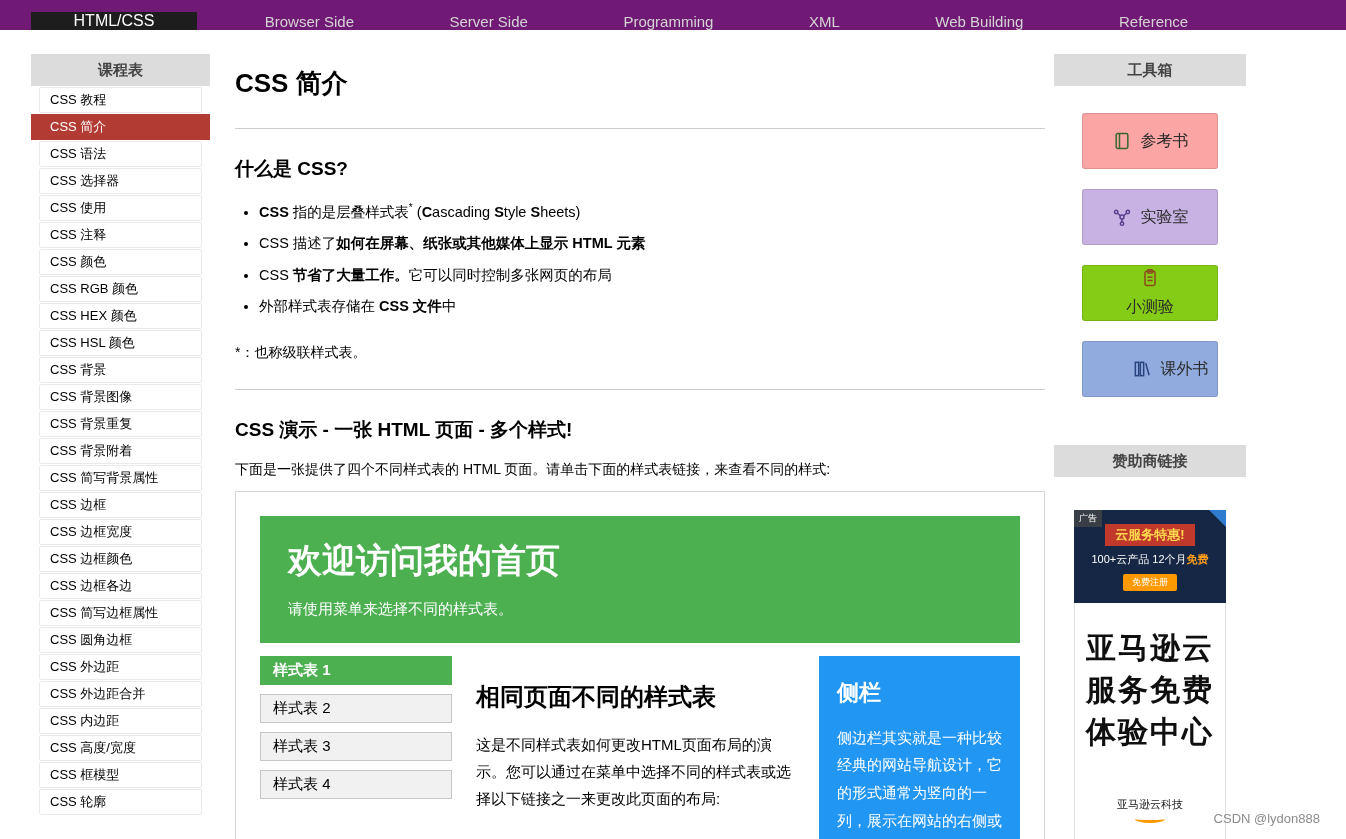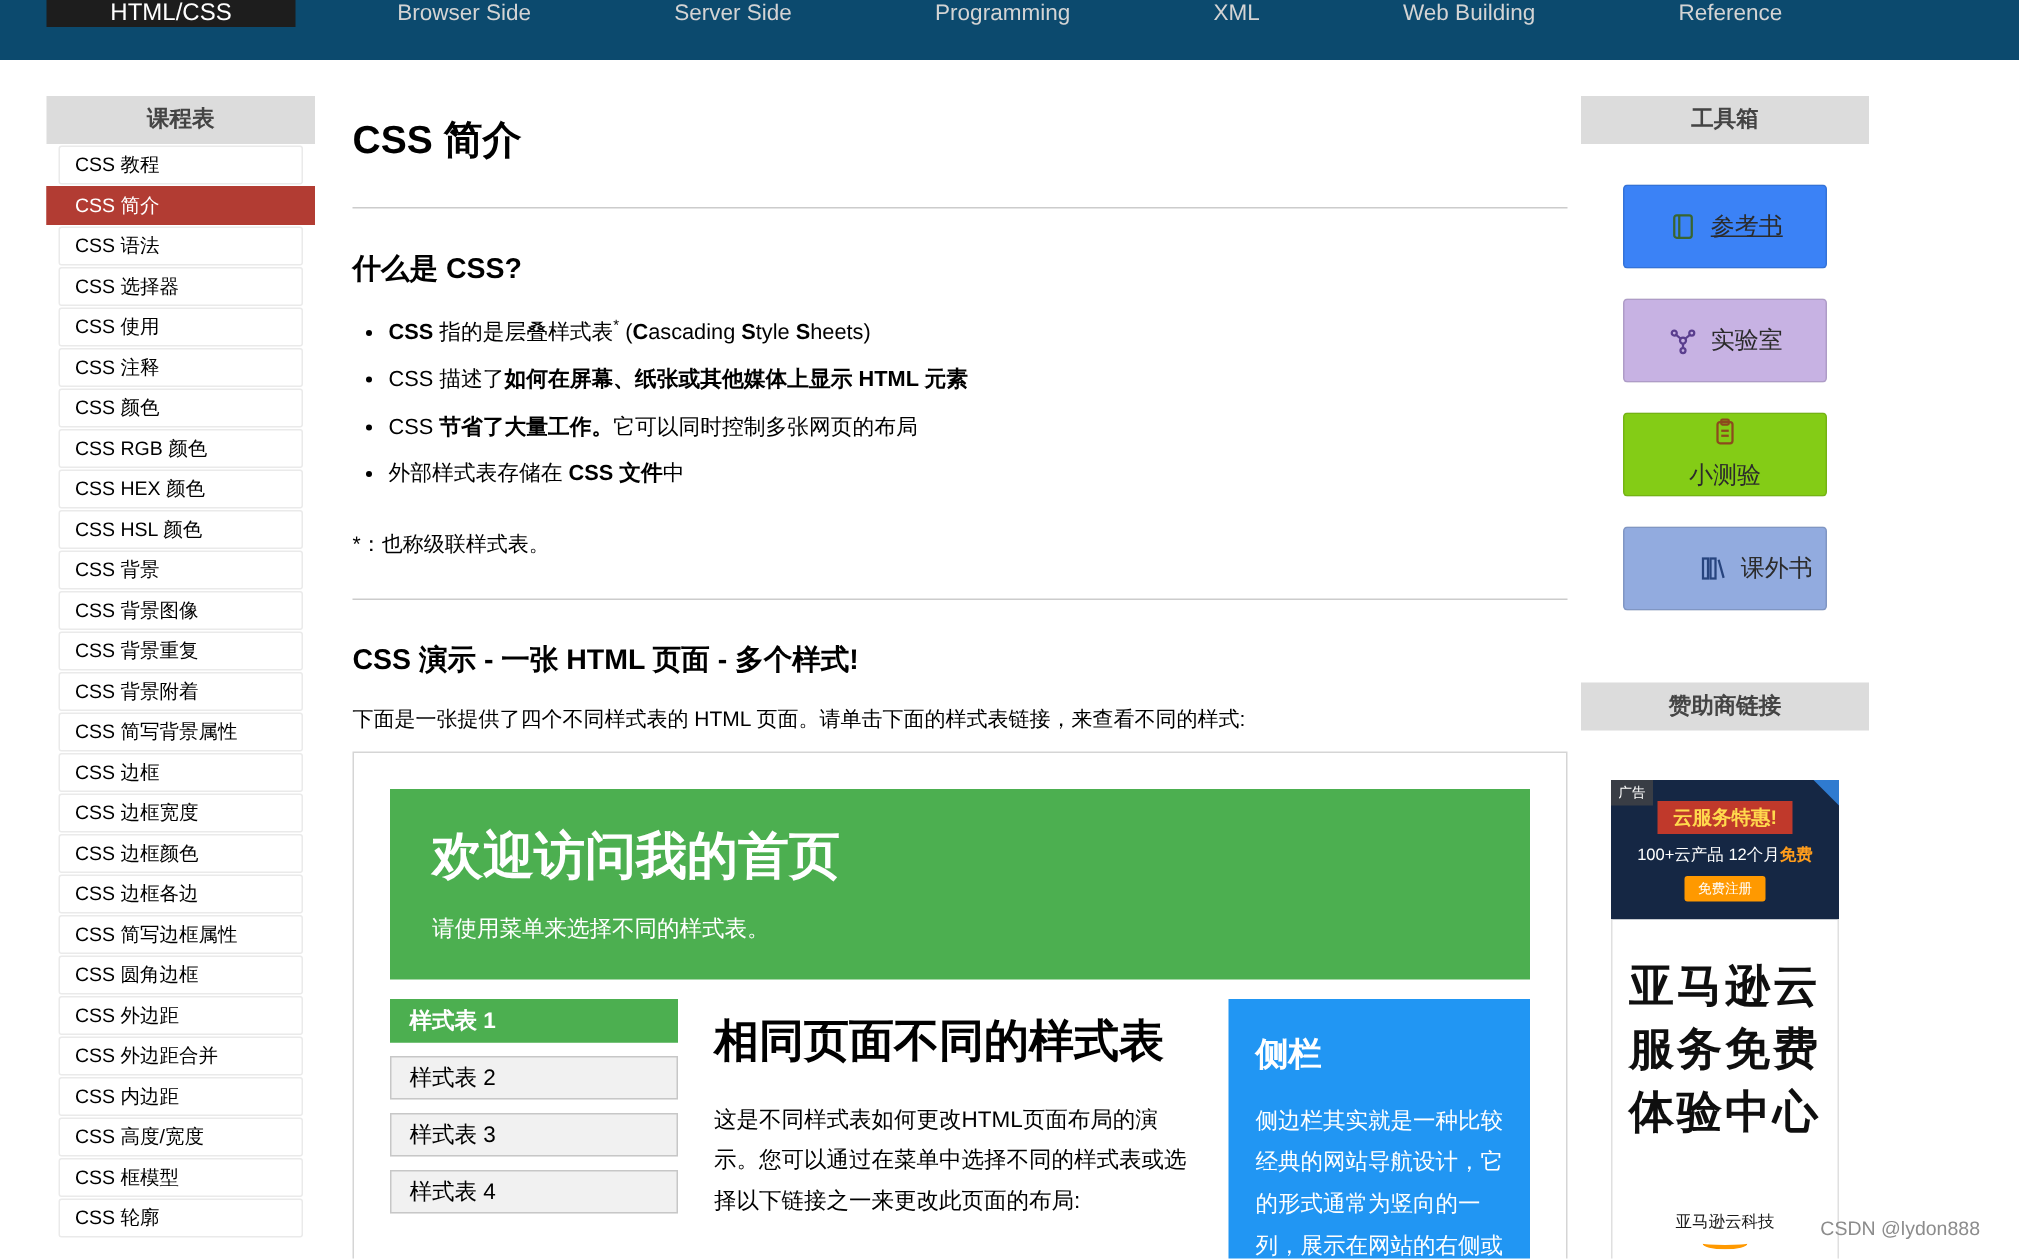--- a/index.html
+++ b/index.html
@@ -1,21 +1,21 @@
 <!DOCTYPE html>
 <html><head>
 <meta charset="utf-8">
 <style>
   * { box-sizing: border-box; }
   body { margin:0; background:#fff; }
   .page { position:relative; width:1346px; height:839px; overflow:hidden; background:#fff;
           font-family:"Liberation Sans","DejaVu Sans",sans-serif; color:#000; }
 
   
-  .topnav { height:40px; background:#0c4a6e; display:flex; align-items:flex-start; }
+  .topnav { height:30px; background:#701a75; display:flex; align-items:flex-end; }
   .nav-tab { margin-left:31px; width:166px; background:#1d1d1d; color:#fff; font-size:16px;
              display:flex; align-items:center; justify-content:center; cursor:pointer; }
   .nav-items { flex:1; display:flex; align-items:center; justify-content:space-around; padding:0 110px 0 20px; }
   .nav-link { color:#d4d4d4; font-size:15px; text-decoration:none; cursor:pointer; white-space:nowrap; }
 
   
   .cols { display:flex; align-items:flex-start; padding:24px 0 0 31px; }
   .col-header { height:32px; line-height:32px; background:#dcdcdc; text-align:center;
                 font-size:15px; font-weight:bold; color:#444; }
 
@@ -45,33 +45,33 @@
   .demo-box { border:1px solid #d5d5d5; padding:24px; }
   .demo-banner { background:#4CAF50; color:#fff; padding:22px 28px 24px; }
   .demo-banner-title { font-size:34px; font-weight:bold; margin-bottom:16px; }
   .demo-banner-sub { font-size:15px; }
   .demo-cols { display:flex; gap:24px; margin-top:13px; }
   .demo-menu { width:192px; flex:none; }
   .demo-menu-btn { display:block; font-size:15px; color:#000; text-decoration:none; cursor:pointer;
                    background:#f1f1f1; border:1px solid #c7c7c7; padding:4px 12px; margin-bottom:9px; }
   .demo-menu-btn.active { background:#4CAF50; border-color:#4CAF50; color:#fff; font-weight:bold; }
   .demo-article { flex:1; }
-  .demo-article h3 { font-size:30px; font-weight:bold; margin:8px 0 18px; }
+  .demo-article h3 { font-size:24px; font-weight:bold; margin:25px 0 18px; }
   .demo-article p { font-size:15px; line-height:1.8; margin:0 0 12px; }
   .demo-aside { width:201px; flex:none; background:#2196F3; color:#fff; padding:12px 18px 20px; }
   .demo-aside h3 { font-size:22px; font-weight:bold; margin:10px 0 16px; }
   .demo-aside p { font-size:15px; line-height:1.85; margin:0; }
 
   
   .rightcol { width:192px; flex:none; margin-left:9px; }
   .tool-buttons { padding:27px 0 8px; }
   .tool-btn { display:flex; width:136px; height:56px; margin:0 auto 20px; align-items:center;
               justify-content:center; gap:9px; font-size:16px; color:#2b2b2b; text-decoration:none;
               border-radius:3px; cursor:pointer; border:1px solid rgba(0,0,0,0.12); }
-  .tb-green  { background:#3b82f6;text-decoration:underline; } .tb-green  svg { stroke:#39652f; }
+  .tb-green  { background:#fca5a5; } .tb-green  svg { stroke:#39652f; }
   .tb-purple { background:#c7b2e3; } .tb-purple svg { stroke:#5a3e8e; }
   .tb-orange { background:#84cc16;flex-direction:column; } .tb-orange svg { stroke:#8c4a1d; }
   .tb-blue   { background:#92abdf;padding-left:40px; } .tb-blue   svg { stroke:#27447e; }
   .tool-btn svg { width:20px; height:20px; fill:none; stroke-width:1.8; }
   .sponsor-header { margin-top:20px; }
 
   
   .ad { position:relative; width:152px; margin:33px auto 0; cursor:pointer; }
   .ad-badge { position:absolute; top:0; left:0; background:rgba(70,70,70,0.75); color:#fff;
               font-size:9px; padding:2px 5px; z-index:2; }

